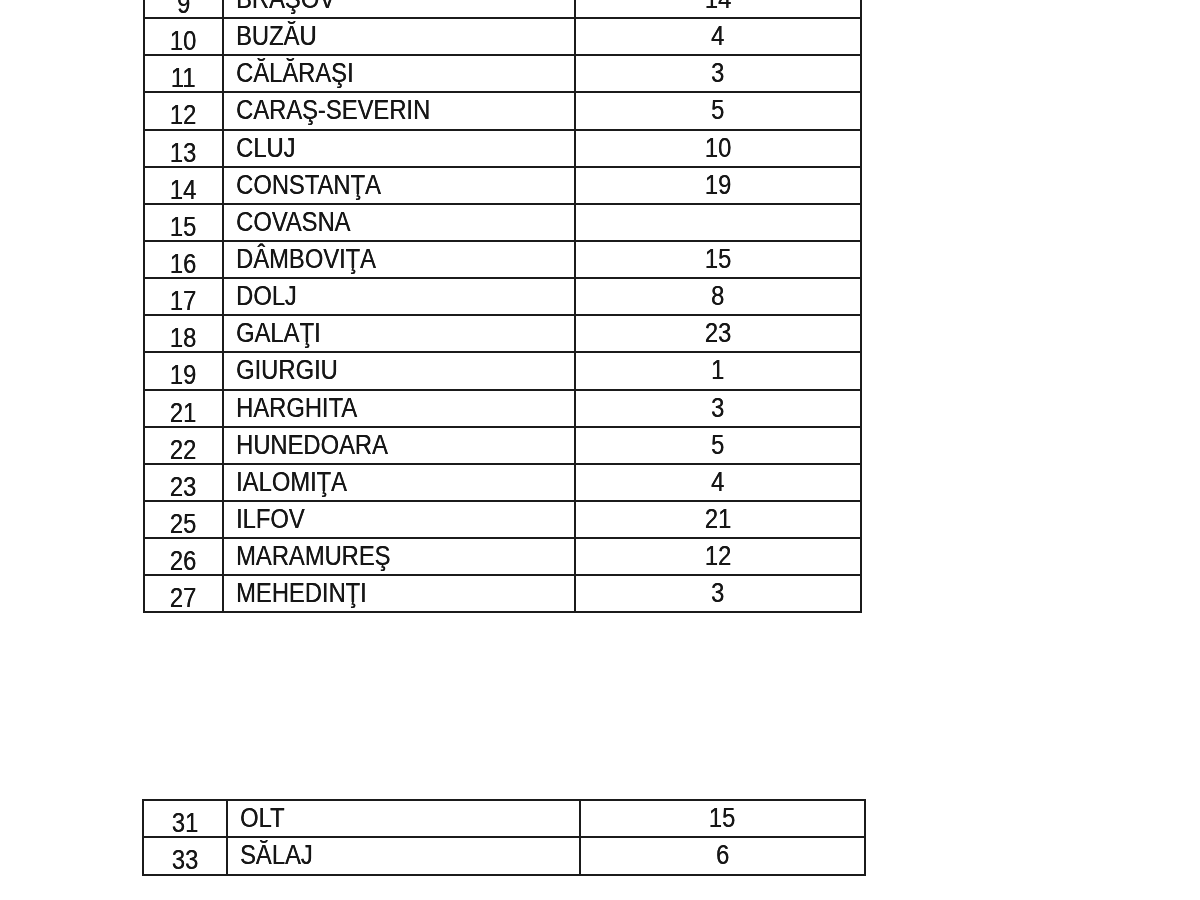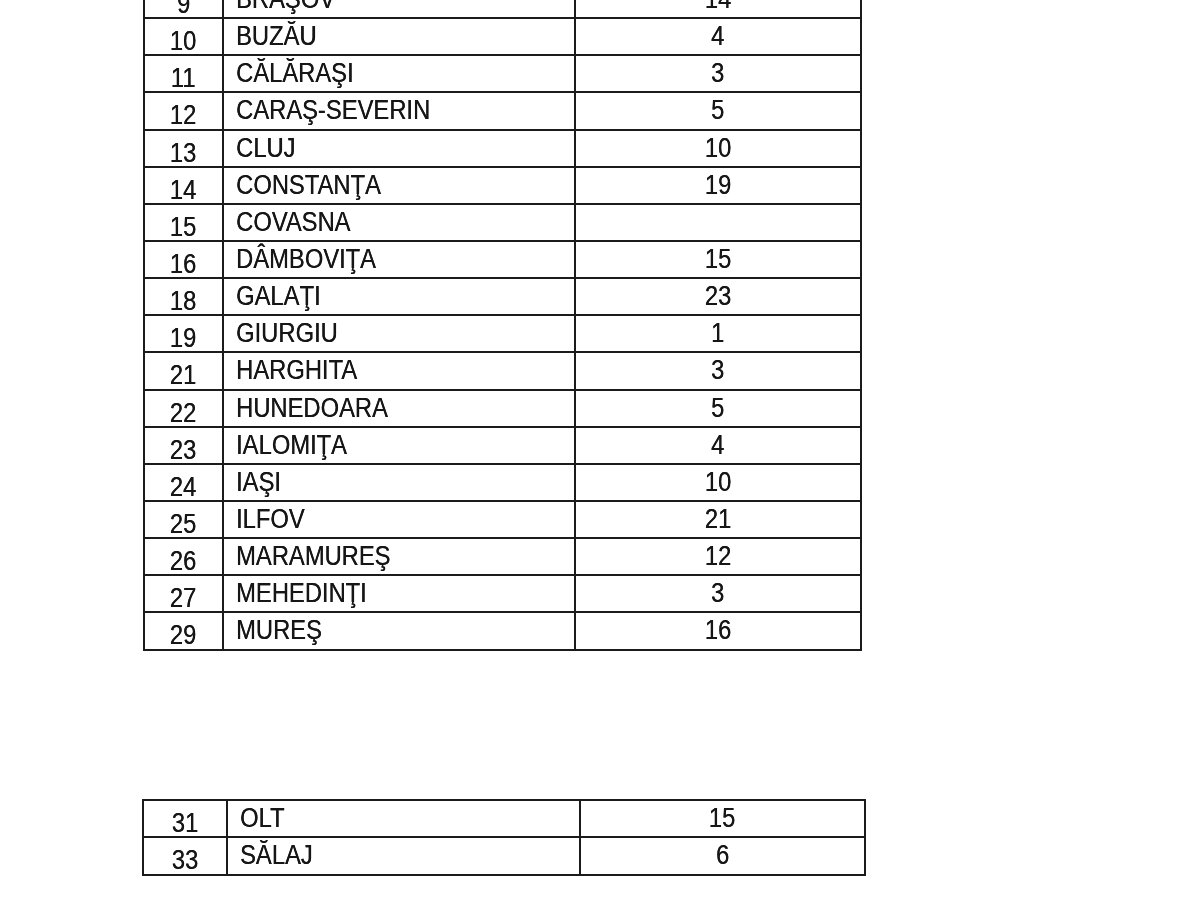--- a/index.html
+++ b/index.html
@@ -96,20 +96,25 @@
           <td class="c-no"><span class="t">15</span></td>
           <td class="c-name"><span class="t">COVASNA</span></td>
           <td class="c-val"><span class="t"></span></td>
         </tr>
         <tr>
           <td class="c-no"><span class="t">16</span></td>
           <td class="c-name"><span class="t">DÂMBOVIŢA</span></td>
           <td class="c-val"><span class="t">15</span></td>
         </tr>
         <tr>
+          <td class="c-no"><span class="t">17</span></td>
+          <td class="c-name"><span class="t">DOLJ</span></td>
+          <td class="c-val"><span class="t">8</span></td>
+        </tr>
+        <tr>
           <td class="c-no"><span class="t">18</span></td>
           <td class="c-name"><span class="t">GALAŢI</span></td>
           <td class="c-val"><span class="t">23</span></td>
         </tr>
         <tr>
           <td class="c-no"><span class="t">19</span></td>
           <td class="c-name"><span class="t">GIURGIU</span></td>
           <td class="c-val"><span class="t">1</span></td>
         </tr>
         <tr>
@@ -121,43 +126,33 @@
           <td class="c-no"><span class="t">22</span></td>
           <td class="c-name"><span class="t">HUNEDOARA</span></td>
           <td class="c-val"><span class="t">5</span></td>
         </tr>
         <tr>
           <td class="c-no"><span class="t">23</span></td>
           <td class="c-name"><span class="t">IALOMIŢA</span></td>
           <td class="c-val"><span class="t">4</span></td>
         </tr>
         <tr>
-          <td class="c-no"><span class="t">24</span></td>
-          <td class="c-name"><span class="t">IAŞI</span></td>
-          <td class="c-val"><span class="t">10</span></td>
-        </tr>
-        <tr>
           <td class="c-no"><span class="t">25</span></td>
           <td class="c-name"><span class="t">ILFOV</span></td>
           <td class="c-val"><span class="t">21</span></td>
         </tr>
         <tr>
           <td class="c-no"><span class="t">26</span></td>
           <td class="c-name"><span class="t">MARAMUREŞ</span></td>
           <td class="c-val"><span class="t">12</span></td>
         </tr>
         <tr>
           <td class="c-no"><span class="t">27</span></td>
           <td class="c-name"><span class="t">MEHEDINŢI</span></td>
           <td class="c-val"><span class="t">3</span></td>
-        </tr>
-        <tr>
-          <td class="c-no"><span class="t">29</span></td>
-          <td class="c-name"><span class="t">MUREŞ</span></td>
-          <td class="c-val"><span class="t">16</span></td>
         </tr>
       </tbody>
   </table>
 
   <table class="tbl tbl-lower">
     <colgroup>
       <col style="width:84px">
       <col style="width:353px">
       <col style="width:285px">
     </colgroup>

